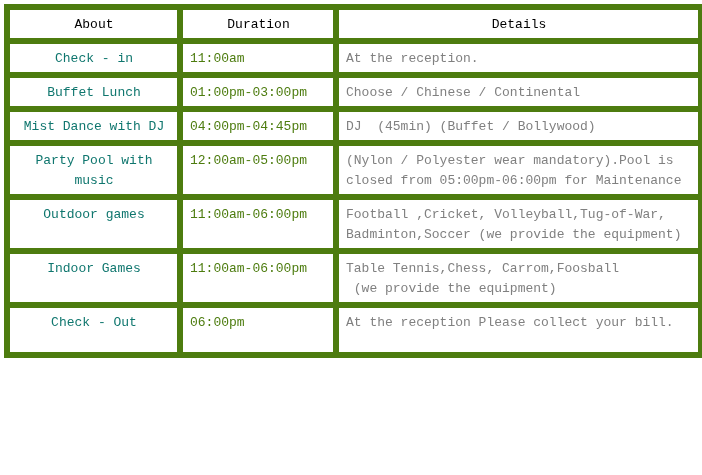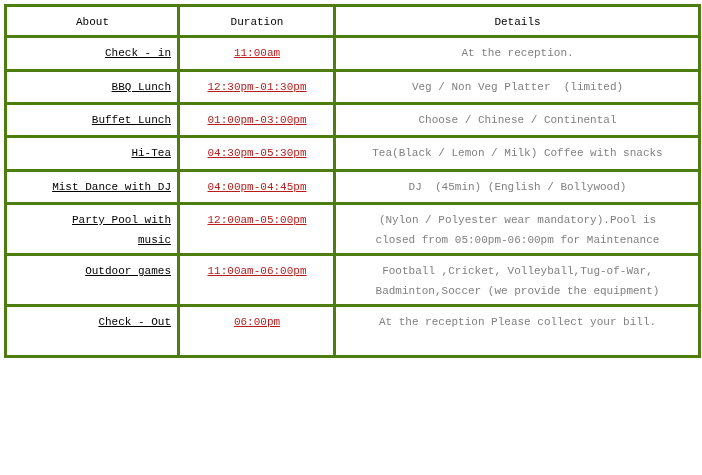--- a/index.html
+++ b/index.html
@@ -18,22 +18,22 @@
     left: 4px;
     top: 4px;
   }
   table.schedule {
     border-collapse: collapse;
     table-layout: fixed;
     width: 694px;
   }
   table.schedule th,
   table.schedule td {
-    border: 3px solid #4d7c0f;
-    font-size: 11px;
+    border: 6px solid #4d7c0f;
+    font-size: 13px;
     line-height: 20px;
     font-weight: normal;
     vertical-align: top;
     padding: 5px 6px 3px 7px;
     white-space: pre-wrap;
     overflow: hidden;
   }
   col.c-about    { width: 173px; }
   col.c-duration { width: 156px; }
   col.c-details  { width: 365px; }
@@ -52,32 +52,29 @@
   tbody tr:nth-child(11) { height: 32px; }
 
   th.h-cell {
     color: #000000;
     text-align: center;
     vertical-align: middle;
     padding-top: 2px;
     padding-bottom: 2px;
   }
   td.about-cell {
-    color: #000000;
-    text-align: right;
-    text-decoration: underline;
+    color: #0f766e;
+    text-align: center;
   }
   td.duration-cell {
-    color: #b91c1c;
-    text-align: center;
-    text-decoration: underline;
+    color: #4d7c0f;
   }
   td.details-cell {
     color: #808080;
-    text-align: center;
+    text-align: left;
   }
 </style>
 </head>
 <body>
 
 <div class="tbl-wrap">
   <table class="schedule">
     <colgroup>
       <col class="c-about">
       <col class="c-duration">
@@ -90,52 +87,48 @@
         <th class="h-cell">Details</th>
       </tr>
     </thead>
     <tbody>
       <tr>
         <td class="about-cell">Check - in</td>
         <td class="duration-cell">11:00am</td>
         <td class="details-cell">At the reception.</td>
       </tr>
       <tr>
-        <td class="about-cell">BBQ Lunch</td>
-        <td class="duration-cell">12:30pm-01:30pm</td>
-        <td class="details-cell">Veg / Non Veg Platter  (limited)</td>
-      </tr>
-      <tr>
         <td class="about-cell">Buffet Lunch</td>
         <td class="duration-cell">01:00pm-03:00pm</td>
         <td class="details-cell">Choose / Chinese / Continental</td>
       </tr>
       <tr>
-        <td class="about-cell">Hi-Tea</td>
-        <td class="duration-cell">04:30pm-05:30pm</td>
-        <td class="details-cell">Tea(Black / Lemon / Milk) Coffee with snacks</td>
-      </tr>
-      <tr>
         <td class="about-cell">Mist Dance with DJ</td>
         <td class="duration-cell">04:00pm-04:45pm</td>
-        <td class="details-cell">DJ  (45min) (English / Bollywood)</td>
+        <td class="details-cell">DJ  (45min) (Buffet / Bollywood)</td>
       </tr>
       <tr>
         <td class="about-cell">Party Pool with
 music</td>
         <td class="duration-cell">12:00am-05:00pm</td>
         <td class="details-cell">(Nylon / Polyester wear mandatory).Pool is
 closed from 05:00pm-06:00pm for Maintenance</td>
       </tr>
       <tr>
         <td class="about-cell">Outdoor games</td>
         <td class="duration-cell">11:00am-06:00pm</td>
         <td class="details-cell">Football ,Cricket, Volleyball,Tug-of-War,
 Badminton,Soccer (we provide the equipment)</td>
       </tr>
       <tr>
+        <td class="about-cell">Indoor Games</td>
+        <td class="duration-cell">11:00am-06:00pm</td>
+        <td class="details-cell">Table Tennis,Chess, Carrom,Foosball
+ (we provide the equipment)</td>
+      </tr>
+      <tr>
         <td class="about-cell">Check - Out</td>
         <td class="duration-cell">06:00pm</td>
         <td class="details-cell">At the reception Please collect your bill.</td>
       </tr>
     </tbody>
   </table>
 </div>
 
 </body></html>

